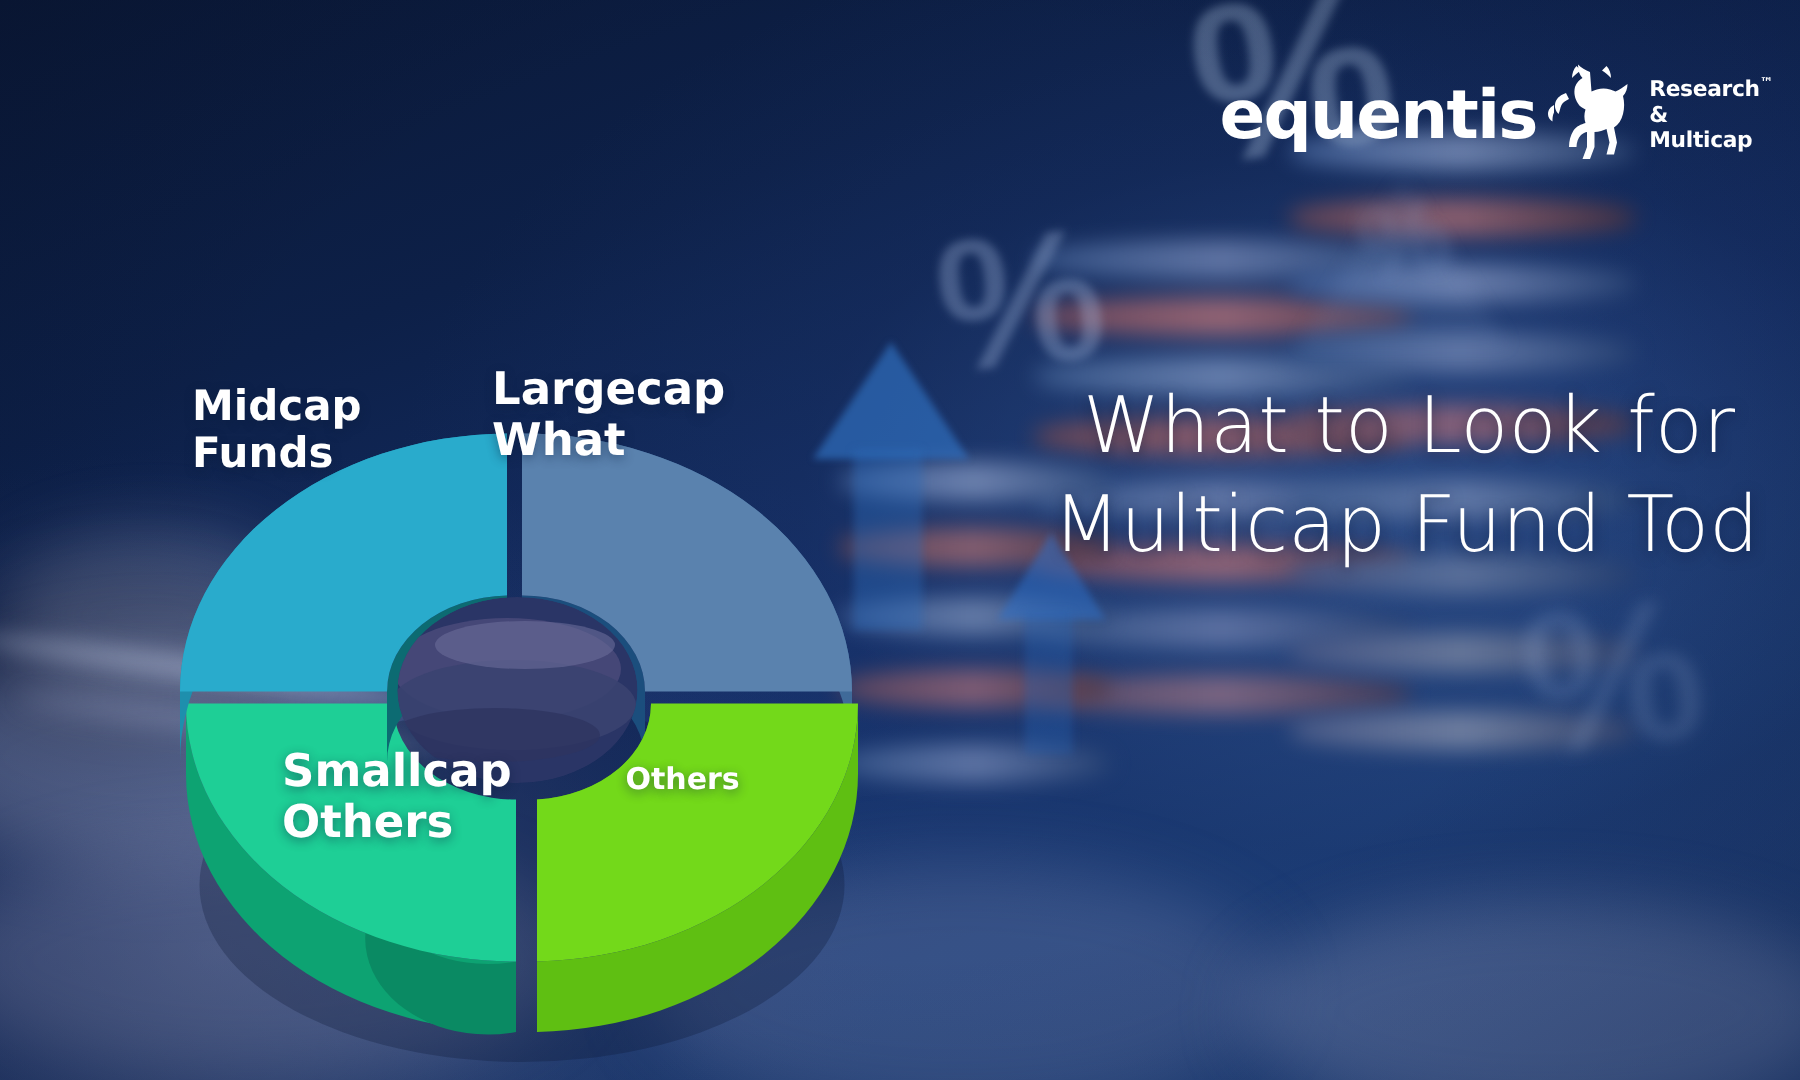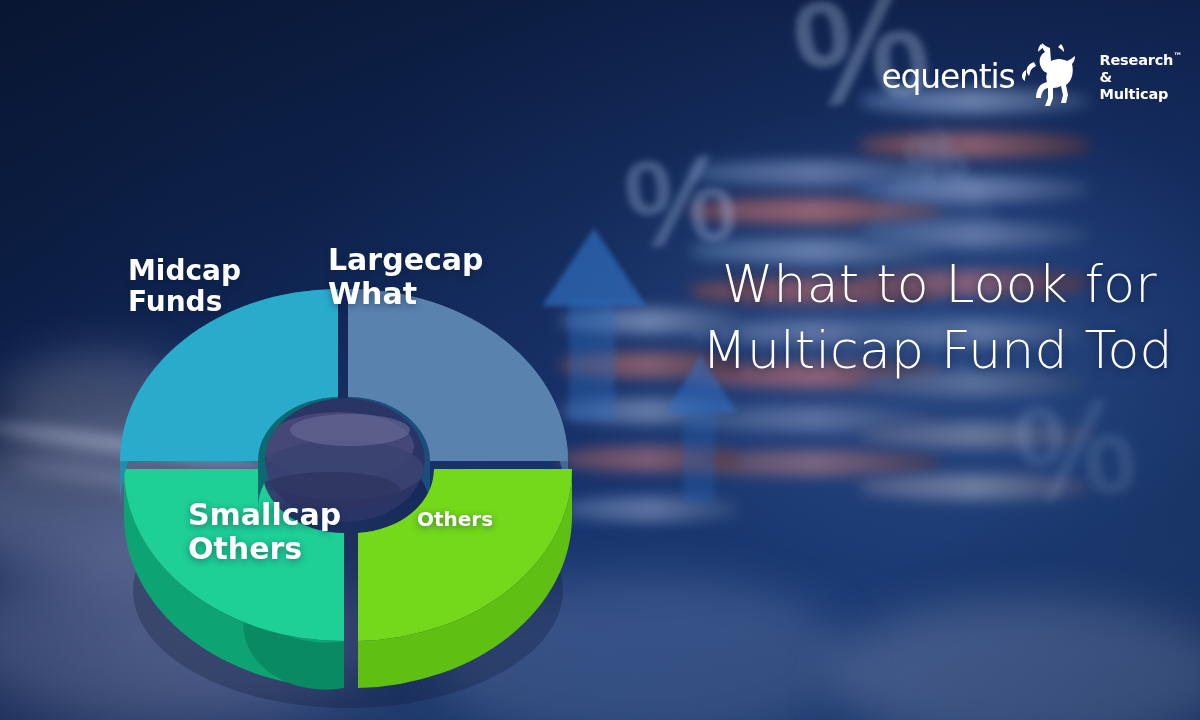--- a/index.html
+++ b/index.html
@@ -94,29 +94,29 @@
     background:radial-gradient(ellipse 1000px 700px at 50% 45%, rgba(0,0,0,0) 45%, rgba(6,14,38,0.45) 100%);
     pointer-events:none;
   }
 
   
   .logo {
     position:absolute; right:18px; top:40px;
     display:flex; align-items:center; gap:6px;
   }
   .logo-word {
-    color:#ffffff; font-weight:400; font-size:33px;
+    color:#ffffff; font-weight:700; font-size:45px;
     letter-spacing:-1.2px; line-height:1;
     font-family:"DejaVu Sans", sans-serif;
   }
   .logo-bull { width:62px; height:72px; display:block; }
   .logo-tag {
     color:#ffffff; font-weight:700; font-size:14.5px; line-height:1.18;
     letter-spacing:-0.2px; font-family:"DejaVu Sans", sans-serif;
-    margin-left:11px; padding-top:2px;
+    margin-left:1px; padding-top:2px;
   }
   .logo-tag .tm { font-size:9px; vertical-align:super; }
 
   
   .headline {
     position:absolute; left:722px; top:252px;
     width:520px;
     color:#ffffff;
     font-size:52px; font-weight:300; line-height:1.26;
     letter-spacing:0.2px;

